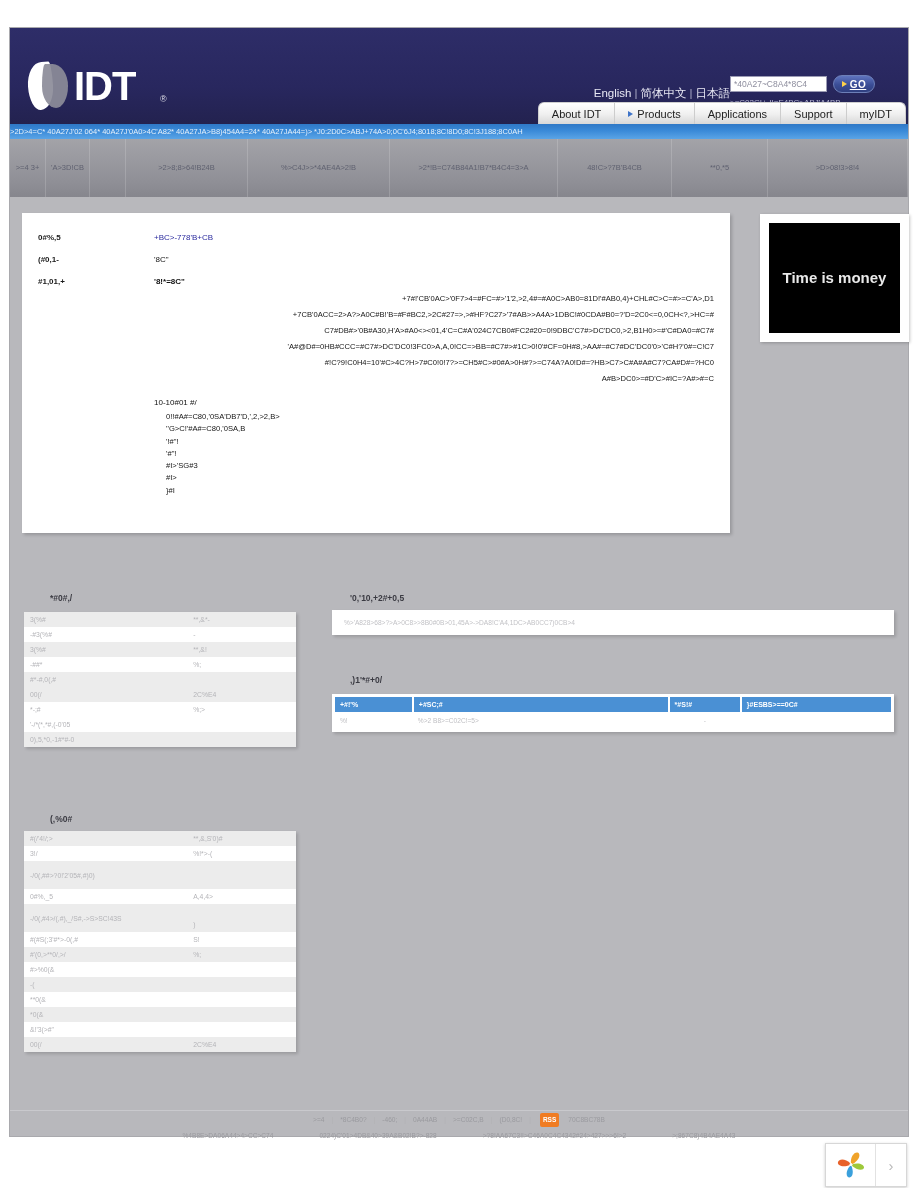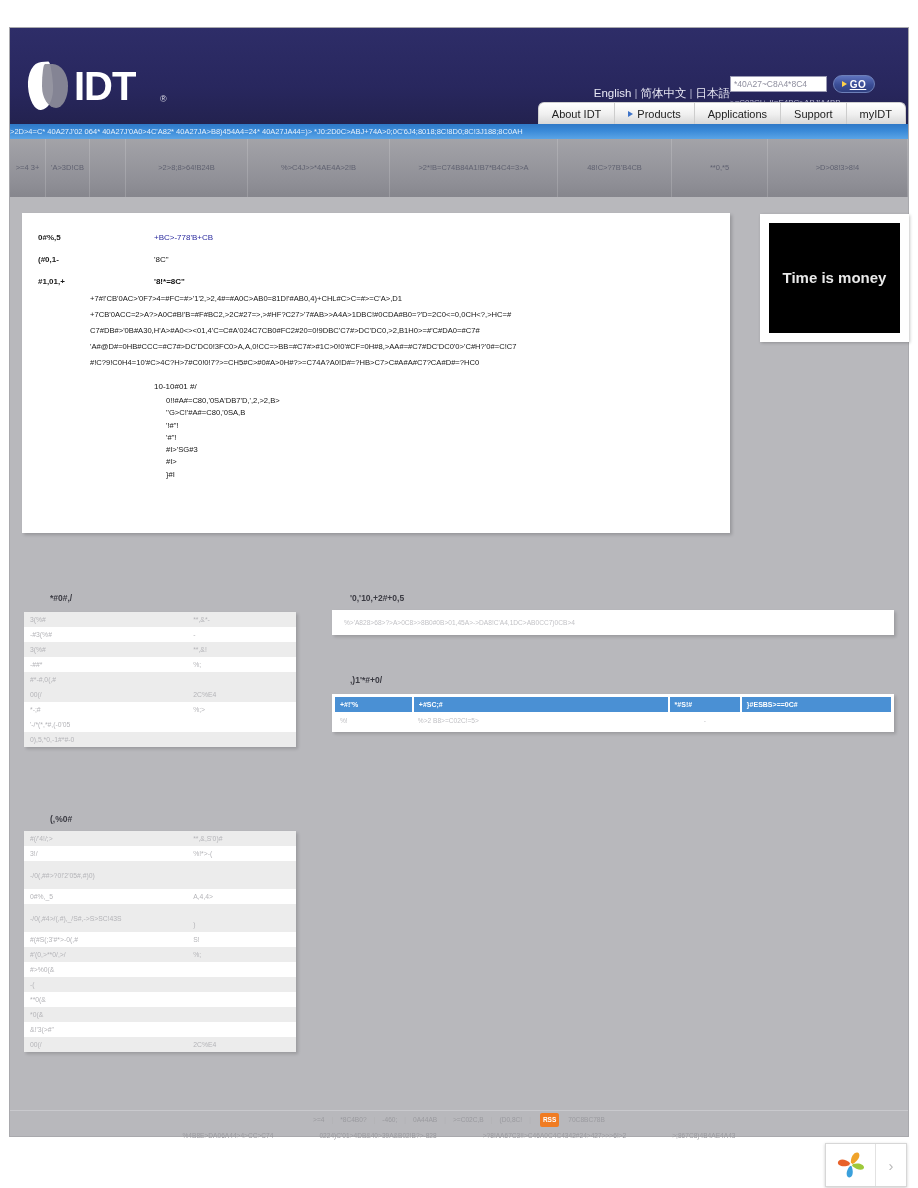--- a/index.html
+++ b/index.html
@@ -140,21 +140,21 @@
     background:#ffffff;
     box-shadow:2px 2px 3px rgba(0,0,0,.18);
   }
   #content-inner{ padding:20px 16px 10px 16px; }
 
   .field-row{ display:flex; margin-bottom:13px; font-size:8px; }
   .field-label{ width:116px; color:#1a1a1a; font-weight:bold; white-space:nowrap; }
   .field-value{ flex:1; color:#2a2a9e; }
   .field-value.plain{ color:#111; }
 
-  .desc-block{ margin-left:52px; margin-top:-6px; }
+  .desc-block{ margin-left:52px; margin-top:-6px;text-align:right; }
   .desc-block p{ margin:0 0 5px 0; font-size:7.6px; color:#141414; line-height:1.45; }
   .desc-title{ font-weight:bold; }
 
   .feat-head{ margin-left:116px; margin-top:14px; font-size:8px; font-weight:normal; color:#111; }
   .feat-list{ margin:4px 0 0 128px; padding:0; list-style:none; }
   .feat-list li{ font-size:7.6px; color:#141414; line-height:1.62; }
 
   
   #ad-banner{
     position:absolute; left:750px; top:186px; width:149px; height:128px;
@@ -325,20 +325,21 @@
         <div class="field-label">#1,01,+</div>
         <div class="field-value plain desc-title">'8!*=8C"</div>
       </div>
 
       <div class="desc-block">
         <p>+7#!'CB'0AC&gt;'0F7&gt;4=#FC=#&gt;'1'2,&gt;2,4#=#A0C&gt;AB0=81D!'#AB0,4)+CHL#C&gt;C=#&gt;=C'A&gt;,D1</p>
         <p>+7CB'0ACC=2&gt;A?&gt;A0C#B!'B=#F#BC2,&gt;2C#27=&gt;,&gt;#HF?C27&gt;'7#AB&gt;&gt;A4A&gt;1DBC!#0CDA#B0=?'D=2C0&lt;=0,0CH&lt;?,&gt;HC=#</p>
         <p>C7#DB#&gt;'0B#A30,H'A&gt;#A0&lt;&gt;&lt;01,4'C=C#A'024C7CB0#FC2#20=0!9DBC'C7#&gt;DC'DC0,&gt;2,B1H0&gt;=#'C#DA0=#C7#</p>
         <p>'A#@D#=0HB#CCC=#C7#&gt;DC'DC0!3FC0&gt;A,A,0!CC=&gt;BB=#C7#&gt;#1C&gt;0!0'#CF=0H#8,&gt;AA#=#C7#DC'DC0'0&gt;'C#H?'0#=C!C7</p>
         <p>#!C?9!C0H4=10'#C&gt;4C?H&gt;7#C0!0!7?&gt;=CH5#C&gt;#0#A&gt;0H#?&gt;=C74A?A0!D#=?HB&gt;C7&gt;C#A#A#C7?CA#D#=?HC0</p>
+        <p>A#B&gt;DC0&gt;=#D'C&gt;#IC=?A#&gt;#=C</p>
       </div>
 
       <div class="feat-head">10-10#01 #/</div>
       <ul class="feat-list">
         <li>0!!#A#=C80,'0SA'DB7'D,',2,&gt;2,B&gt;</li>
         <li>''G&gt;C!'#A#=C80,'0SA,B</li>
         <li>'!#"!</li>
         <li>'#"!</li>
         <li>#I&gt;'SG#3</li>
         <li>#I&gt;</li>

